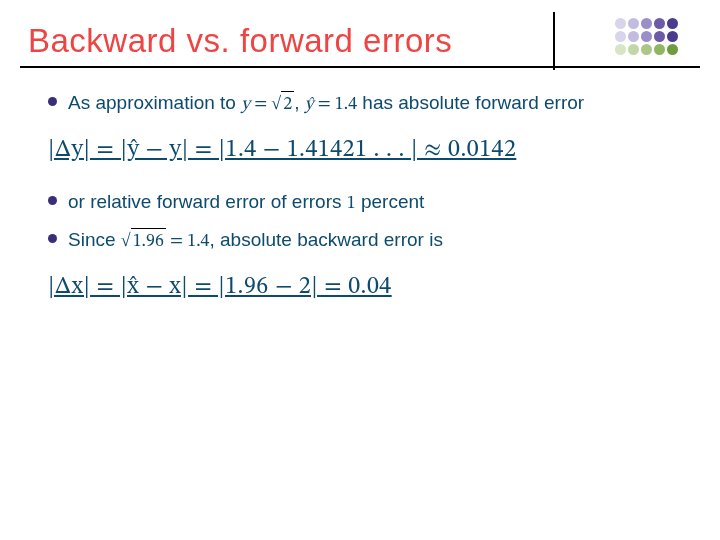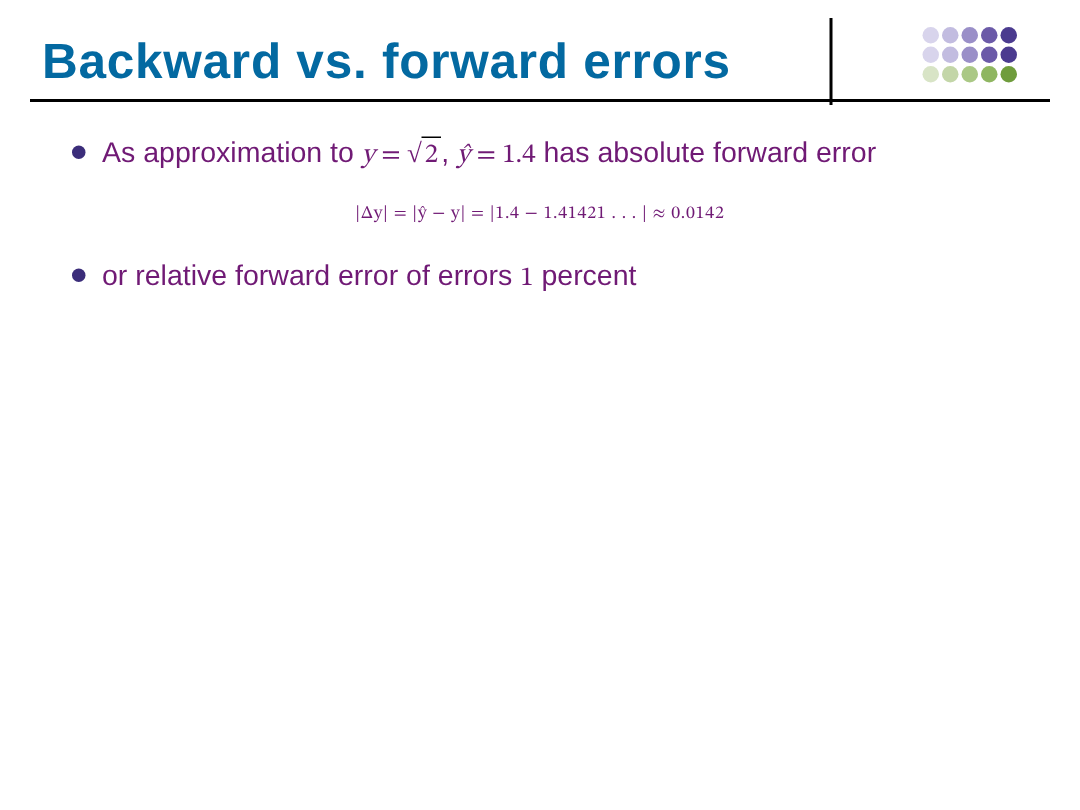--- a/index.html
+++ b/index.html
@@ -10,22 +10,22 @@
     font-family: Arial, Helvetica, sans-serif;
     position: relative;
     overflow: hidden;
   }
   .title-bar {
     position: relative;
     padding: 22px 0 8px 28px;
   }
   .title {
     font-size: 33px;
-    font-weight: bold;
-    color: #0369a1;
+    font-weight: normal;
+    color: #ef4444;
     letter-spacing: 0.5px;
   }
   .underline {
     position: absolute;
     left: 20px;
     right: 20px;
     bottom: 0;
     height: 2px;
     background: #000;
   }
@@ -53,21 +53,21 @@
   .d3 { background: #6b5aa8; }
   .d4 { background: #4b3b8f; }
   .g0 { background: #d8e4c6; }
   .g1 { background: #c3d6a8; }
   .g2 { background: #aac885; }
   .g3 { background: #8fb661; }
   .g4 { background: #6f9c3c; }
   .content {
     padding: 22px 48px 0 48px;
     font-size: 19px;
-    color: #701a75;
+    color: #0c4a6e;
     line-height: 1.35;
   }
   .bullet-block {
     position: relative;
     padding-left: 20px;
     margin-bottom: 12px;
   }
   .bullet {
     position: absolute;
     left: 0;
@@ -75,25 +75,26 @@
     width: 9px;
     height: 9px;
     border-radius: 50%;
     background: #3b2d7a;
   }
   .math {
     font-family: "Cambria Math", "STIX Two Math", "Latin Modern Math", Georgia, serif;
     font-size: 18px;
   }
   .math-display {
-    text-align: center;
+    text-align: left;
     margin: 18px 0 22px 0;
     font-family: "Cambria Math", "STIX Two Math", "Latin Modern Math", Georgia, serif;
-    font-size: 12px;
+    font-size: 24px;
     letter-spacing: 0.5px;
+    text-decoration: underline;
   }
   .sqrt-top { border-top: 1.2px solid #000; display: inline-block; padding: 0 2px; }
   .surd { font-family: "Cambria Math", serif; }
   .ital { font-style: italic; }
 </style>
 </head>
 <body>
 
 <div class="title-bar">
   <div class="title">Backward vs. forward errors</div>
@@ -125,16 +126,21 @@
     <span>As approximation to </span><span class="math"><span class="ital">y</span><span> = </span><span class="surd">√</span><span class="sqrt-top">2</span></span><span>, </span><span class="math"><span class="ital">ŷ</span><span> = </span><span>1.4</span></span><span> has absolute forward error</span>
   </div>
 
   <div class="math-display">|Δy| = |ŷ − y| = |1.4 − 1.41421 . . . | ≈ 0.0142</div>
 
   <div class="bullet-block">
     <span class="bullet"></span>
     <span>or relative forward error of errors </span><span class="math">1</span><span> percent</span>
   </div>
 
+  <div class="bullet-block">
+    <span class="bullet"></span>
+    <span>Since </span><span class="math"><span class="surd">√</span><span class="sqrt-top">1.96</span><span> = </span><span>1.4</span></span><span>, absolute backward error is</span>
+  </div>
 
+  <div class="math-display">|Δx| = |x̂ − x| = |1.96 − 2| = 0.04</div>
 
 
 </div>
 
 </body></html>

